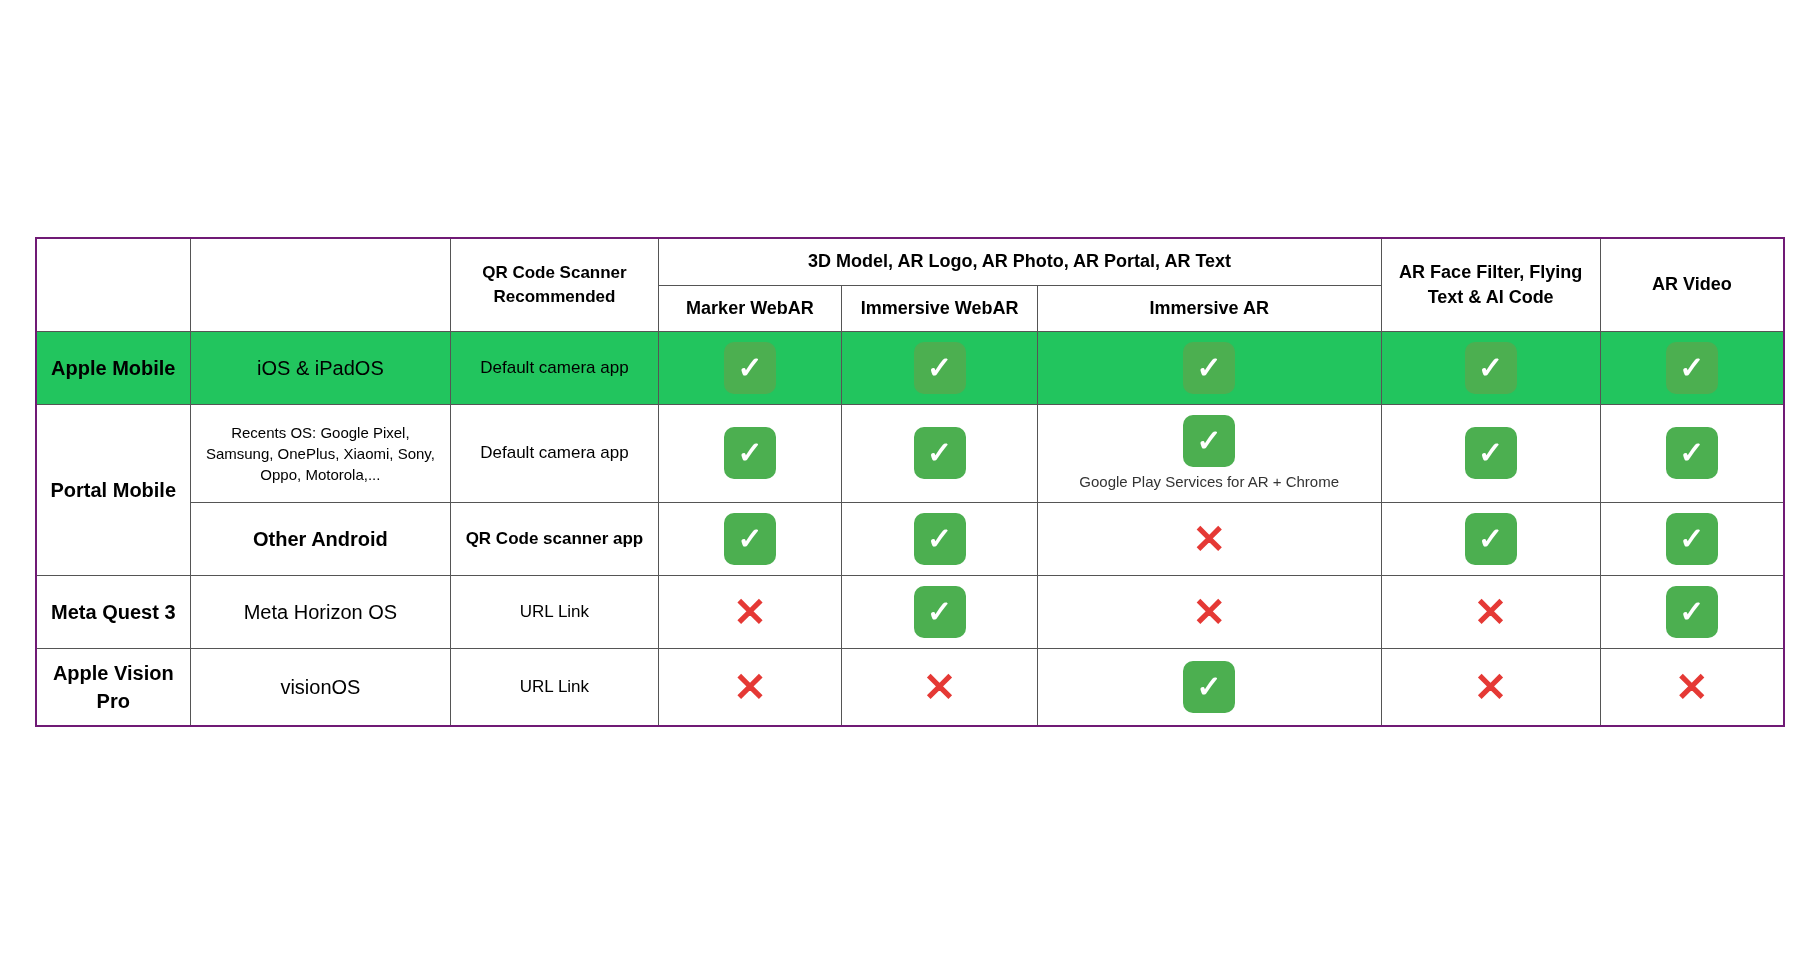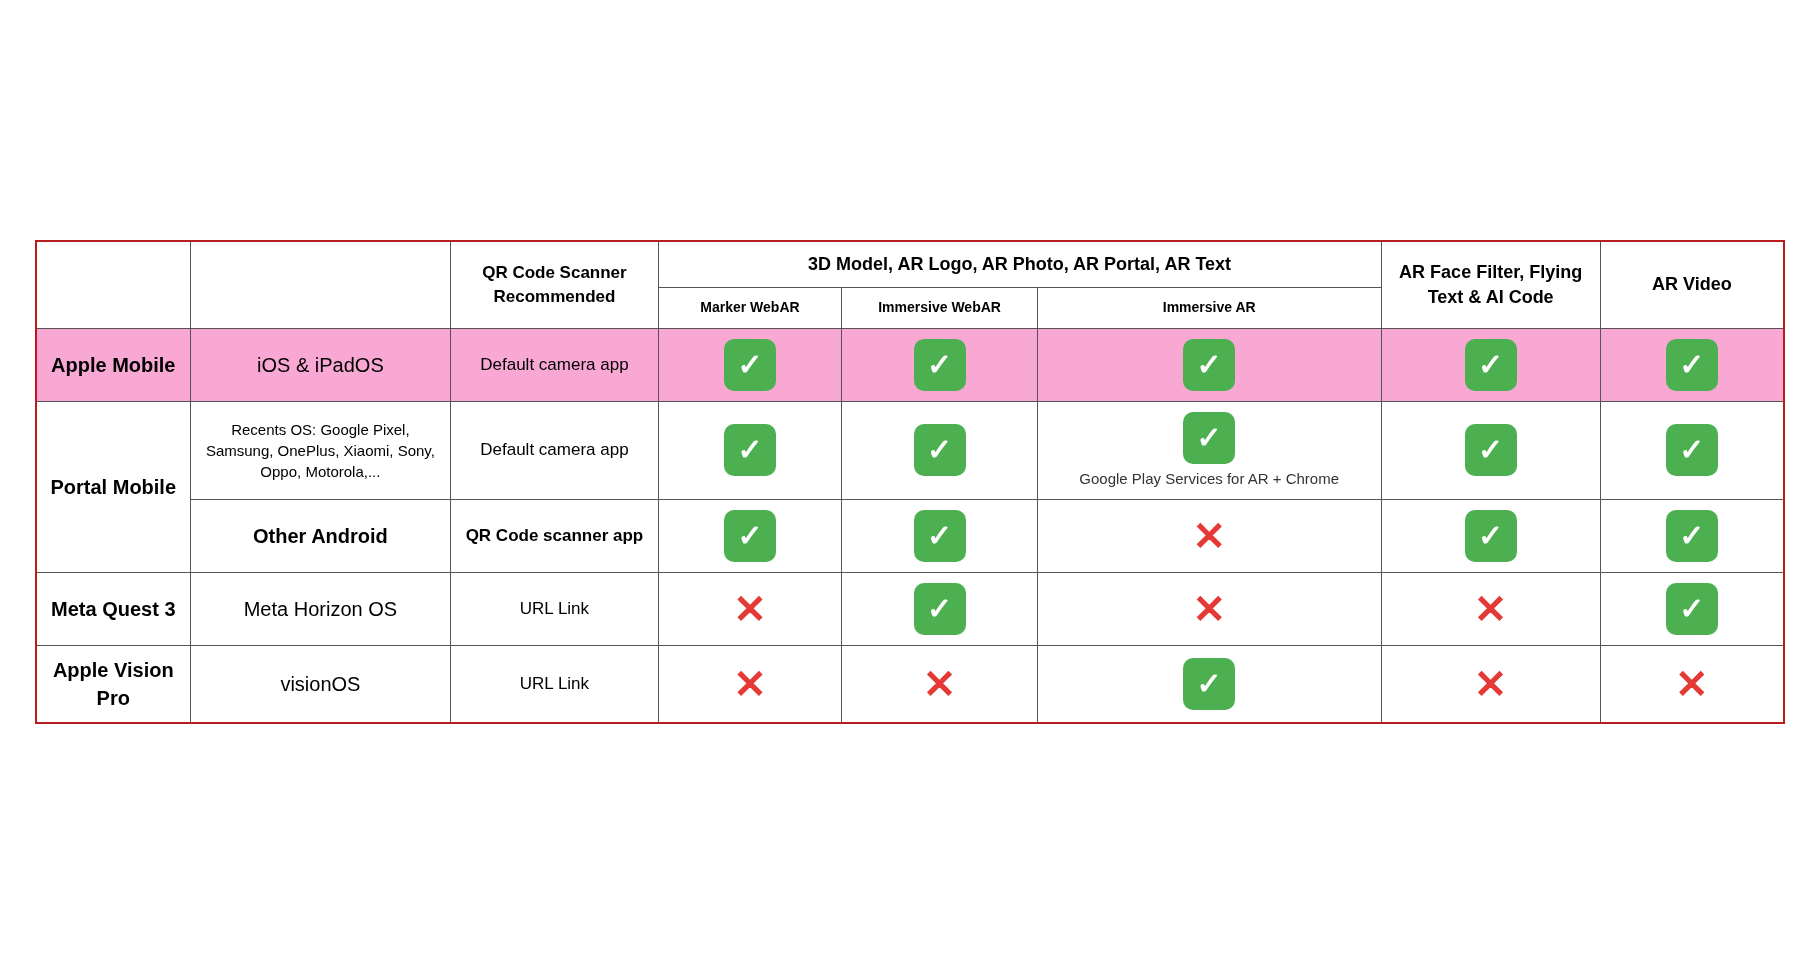--- a/index.html
+++ b/index.html
@@ -12,21 +12,21 @@
       min-height: 964px;
       width: 1820px;
     }
     .table-wrapper {
       width: 1750px;
       margin: 20px auto;
     }
     table {
       width: 100%;
       border-collapse: collapse;
-      border: 2px solid #b91c1c;
+      border: 2px solid #701a75;
     }
     th, td {
       border: 1.5px solid #555;
       text-align: center;
       vertical-align: middle;
       padding: 10px 8px;
       font-size: 18px;
       line-height: 1.4;
     }
     
@@ -90,29 +90,29 @@
       color: #e53935;
       font-size: 40px;
       font-weight: bold;
     }
 
     tbody tr td:first-child {
       font-weight: bold;
       font-size: 20px;
     }
     .sub-header-row th {
-      font-size: 14px;
+      font-size: 18px;
       font-weight: bold;
     }
     .note-text {
       font-size: 15px;
       color: #333;
       margin-top: 4px;
     }
-    .row-apple td { background: #f9a8d4; }
+    .row-apple td { background: #22c55e; }
     .row-android-main td { background: #fff; }
     .row-android-other td { background: #fff; }
     .row-meta td { background: #fff; }
     .row-vision td { background: #fff; }
   </style>
 </head>
 <body>
 
 <div class="table-wrapper">
   <table>

